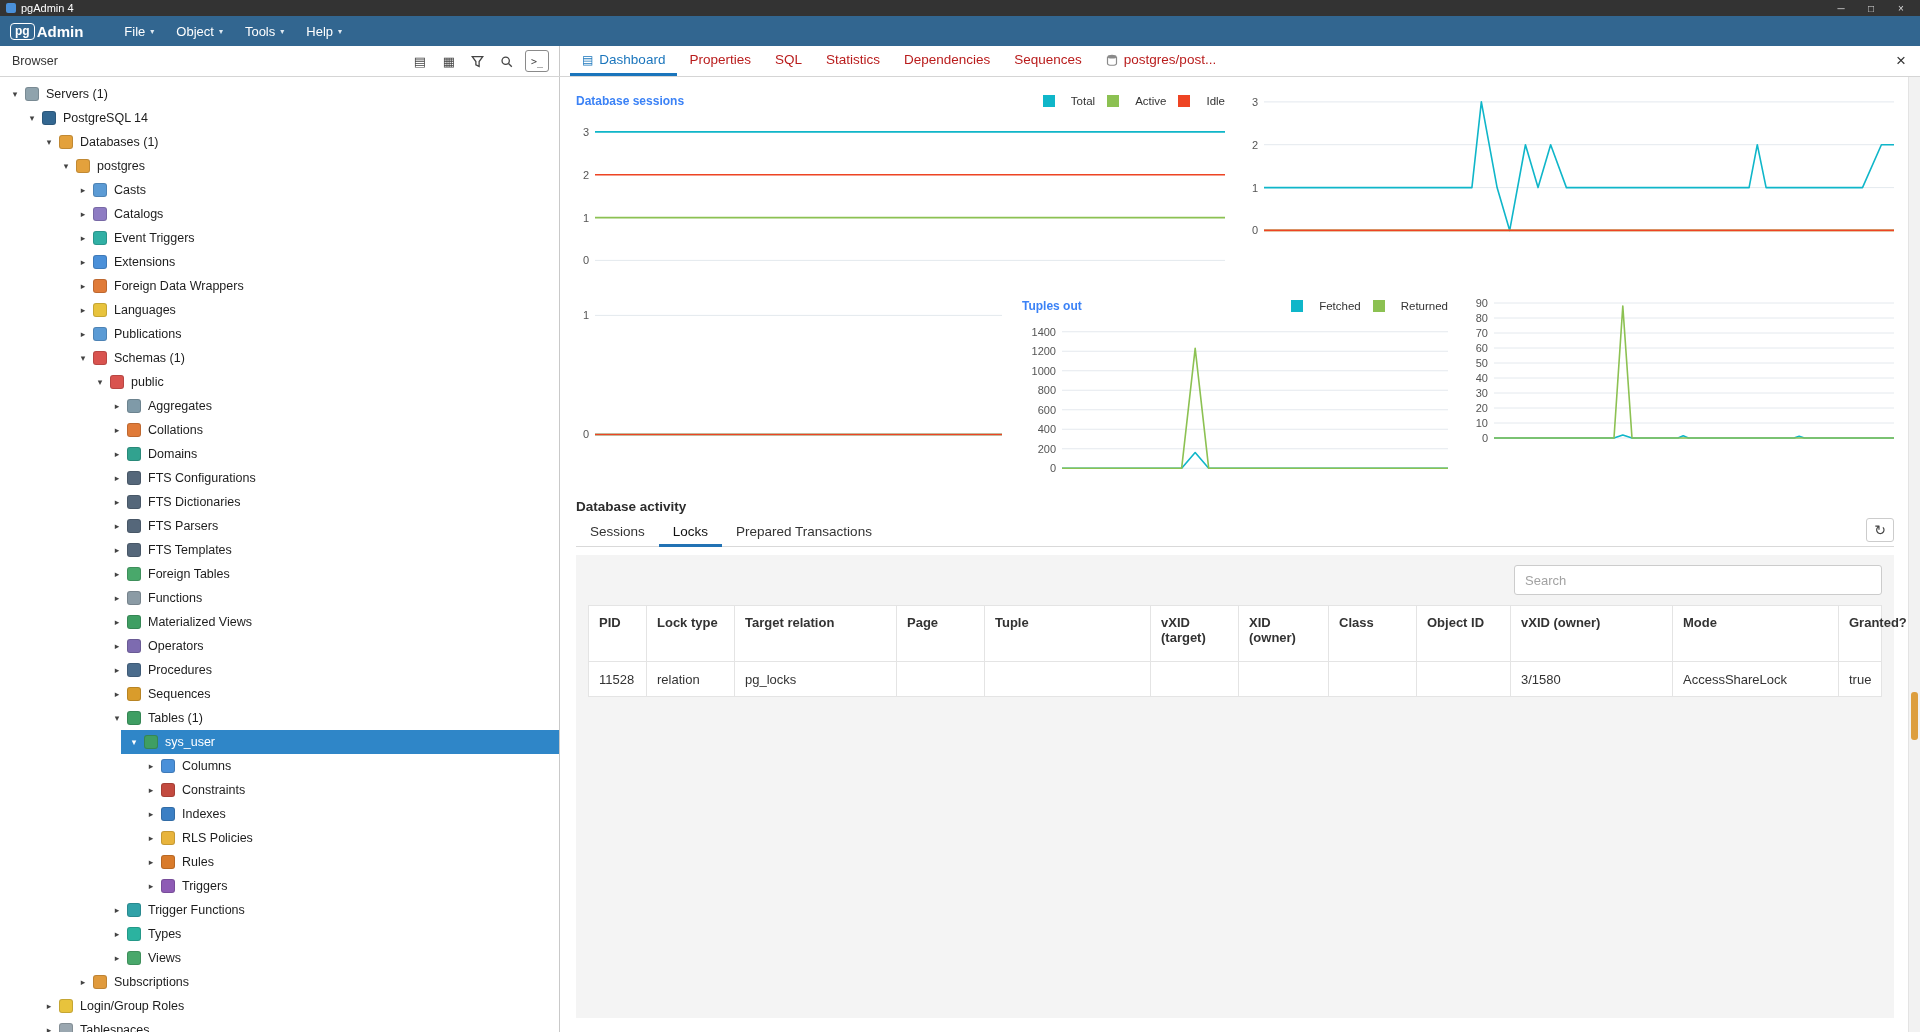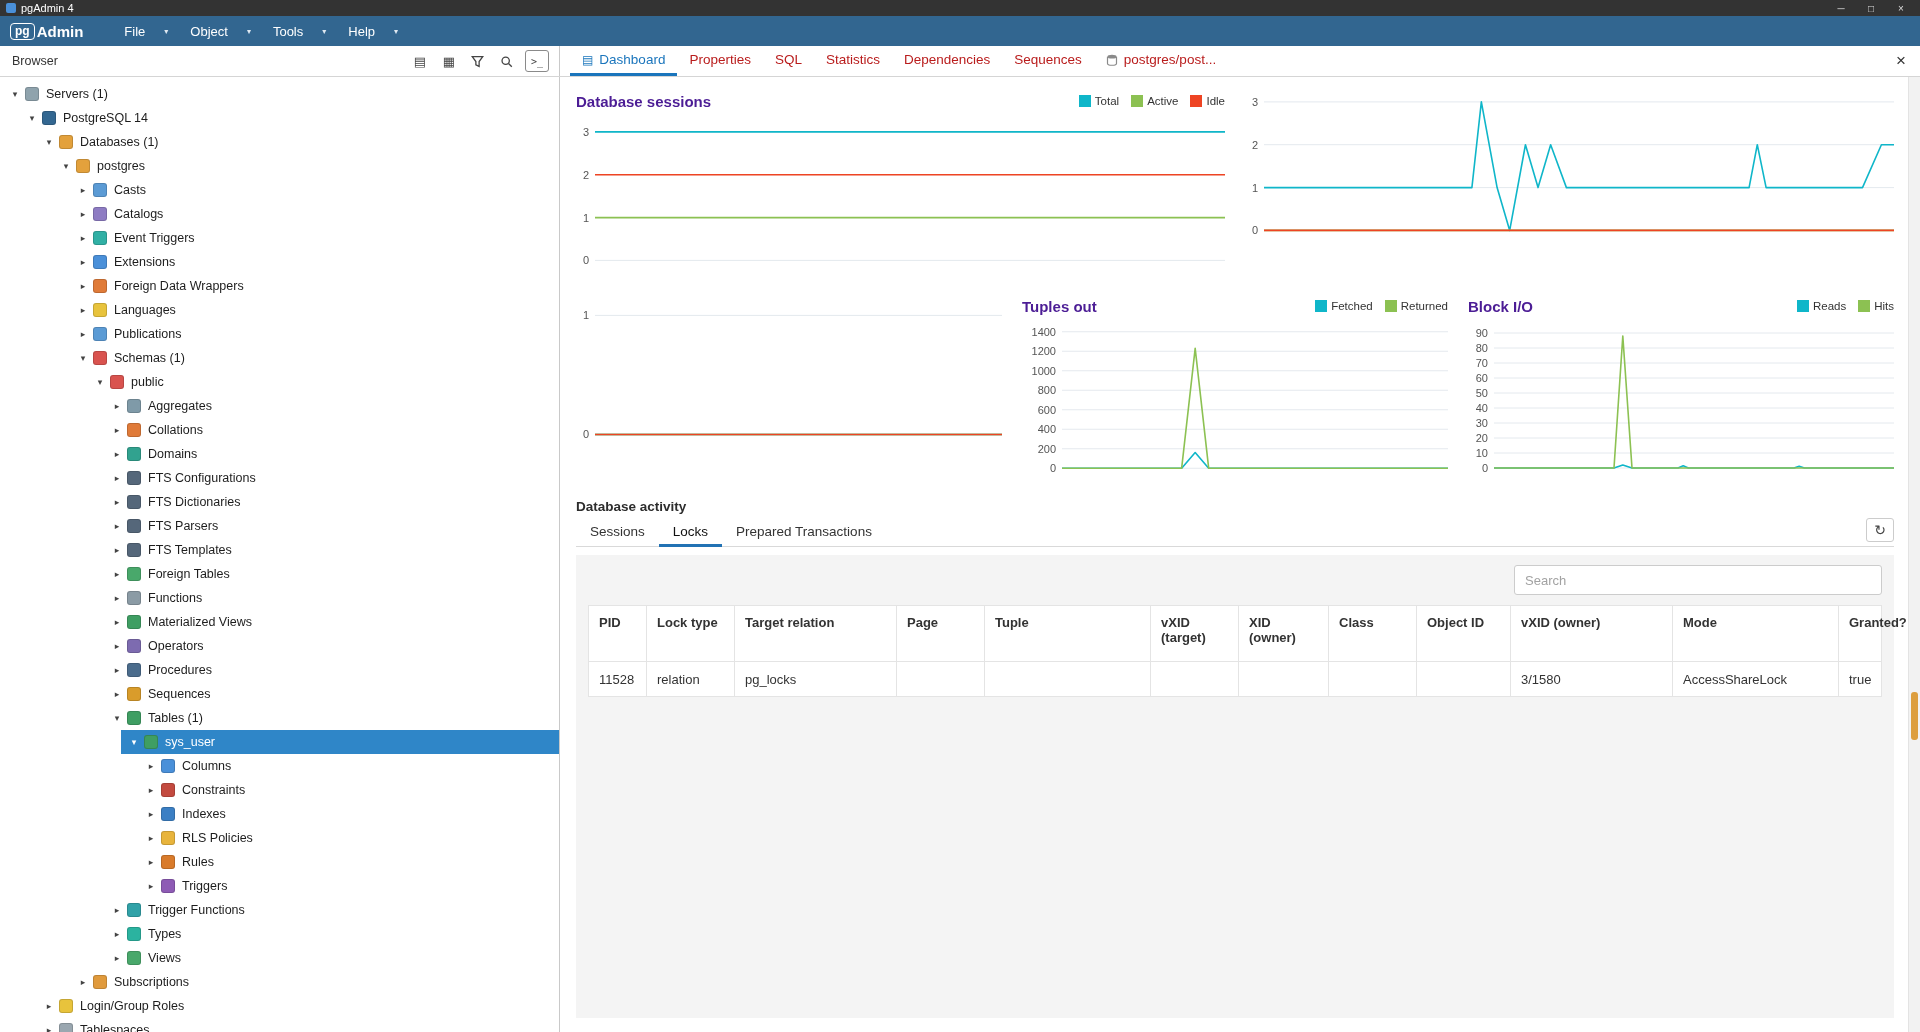--- a/index.html
+++ b/index.html
@@ -13,21 +13,21 @@
   .app-icon { width:10px; height:10px; background:#4a90d9; border-radius:2px; margin:0 5px 0 2px; flex:0 0 auto; }
   .win-controls { margin-left:auto; display:flex; }
   .win-btn { width:30px; text-align:center; font-size:10px; color:#ddd; cursor:default; }
 
   
   .menubar { height:30px; background:#326690; display:flex; align-items:center; padding-left:10px; flex:0 0 auto; }
   .logo { display:flex; align-items:flex-start; margin-right:30px; }
   .logo-pg { border:1.5px solid #fff; border-radius:4px; padding:0 4px 1px; color:#fff; font-weight:700; font-size:12px; }
   .logo-admin { color:#fff; font-weight:700; font-size:15px; margin-left:2px; }
   #menus { display:flex; }
-  .menu-item { display:flex; align-items:center; gap:19px; color:#fff; font-size:13px; padding:5px 11px; cursor:default; }
+  .menu-item { display:flex; align-items:center; gap:5px; color:#fff; font-size:13px; padding:5px 11px; cursor:default; }
   .menu-item .caret { font-size:8px; color:#dfe9f2; }
 
   
   .second-row { height:31px; display:flex; border-bottom:1px solid #d5d5d5; background:#fff; flex:0 0 auto; }
   .browser-head { width:560px; flex:0 0 auto; display:flex; align-items:center; justify-content:space-between; padding:0 10px 0 12px; border-right:1px solid #c9c9c9; }
   .browser-title { font-size:12.5px; color:#333; }
   #toolbar { display:flex; align-items:center; gap:7px; }
   .tool-btn { background:none; border:none; width:22px; height:22px; display:inline-flex; align-items:center; justify-content:center; font-size:13px; color:#444; font-family:inherit; cursor:default; }
   .tool-btn.boxed { width:auto; border:1px solid #8a8a8a; border-radius:3px; font-size:10px; padding:1px 5px; font-family:"DejaVu Sans Mono", monospace; }
   .tabbar { flex:1; display:flex; align-items:stretch; padding-left:10px; }
@@ -60,23 +60,23 @@
   .ti-indexes{background:#3b7fc4}.ti-rls-policies{background:#e8b43c}.ti-rules{background:#d97b2b}
   .ti-triggers{background:#8e5bb5}.ti-trigger-functions{background:#31a2a8}.ti-types{background:#2bb3a0}
   .ti-views{background:#49a86b}.ti-subscriptions{background:#e09a3c}.ti-login-group-roles{background:#e8c33c}
   .ti-tablespaces{background:#9aa7b0}
 
   
   .main { flex:1; padding:12px 26px 0 16px; overflow:hidden; }
   .chart-row { display:flex; gap:20px; margin-bottom:25px; }
   .panel { flex:1; min-width:0; }
   .panel-head { display:flex; justify-content:space-between; align-items:center; margin-bottom:6px; height:24px; }
-  .panel-title { font-size:15px; font-weight:700; color:#4c1d95; }
+  .panel-title { font-size:12px; font-weight:700; color:#3b82f6; }
   .legend { display:flex; gap:12px; align-items:center; }
-  .lg { display:inline-flex; gap:4px; align-items:center; font-size:11.5px; color:#333; }
+  .lg { display:inline-flex; gap:16px; align-items:center; font-size:11.5px; color:#333; }
   .lg i { width:12px; height:12px; display:inline-block; }
   .lg em { font-style:normal; }
   .chart-body { display:flex; }
   .yaxis { position:relative; font-size:11px; color:#555; flex:0 0 auto; }
   .y-tick { position:absolute; right:6px; transform:translateY(-50%); }
   .plot { flex:1; min-width:0; }
   .plot svg { display:block; }
 
   
   .activity-title { font-size:13.5px; font-weight:700; color:#2d2d2d; margin:16px 0 4px; }
@@ -510,33 +510,20 @@
                     <line x1="0" x2="1000" y1="46.8" y2="46.8" stroke="#e4e9ee" stroke-width="1" vector-effect="non-scaling-stroke"></line>
                     <line x1="0" x2="1000" y1="27.3" y2="27.3" stroke="#e4e9ee" stroke-width="1" vector-effect="non-scaling-stroke"></line>
                     <line x1="0" x2="1000" y1="7.8" y2="7.8" stroke="#e4e9ee" stroke-width="1" vector-effect="non-scaling-stroke"></line>
                     <polyline fill="none" stroke="#0fb6c9" stroke-width="1.6" vector-effect="non-scaling-stroke" stroke-linejoin="round" points="0.0,144.2 310.0,144.2 345.0,128.6 380.0,144.2 1000.0,144.2"></polyline>
                     <polyline fill="none" stroke="#8cc152" stroke-width="1.6" vector-effect="non-scaling-stroke" stroke-linejoin="round" points="0.0,144.2 310.0,144.2 345.0,24.4 380.0,144.2 1000.0,144.2"></polyline>
                   </svg>
                 </div>
               </div>
             </div>
             <div class="panel">
-              <div class="panel-head">
-                <div class="panel-title">Block I/O</div>
-                <div class="legend">
-                  <span class="lg">
-                    <i style="background: rgb(15, 182, 201);"></i>
-                    <em>Reads</em>
-                  </span>
-                  <span class="lg">
-                    <i style="background: rgb(140, 193, 82);"></i>
-                    <em>Hits</em>
-                  </span>
-                </div>
-              </div>
               <div class="chart-body">
                 <div class="yaxis" style="width: 26px; height: 150px;">
                   <span class="y-tick" style="top: 96%;">0</span>
                   <span class="y-tick" style="top: 86%;">10</span>
                   <span class="y-tick" style="top: 76%;">20</span>
                   <span class="y-tick" style="top: 66%;">30</span>
                   <span class="y-tick" style="top: 56%;">40</span>
                   <span class="y-tick" style="top: 46%;">50</span>
                   <span class="y-tick" style="top: 36%;">60</span>
                   <span class="y-tick" style="top: 26%;">70</span>

